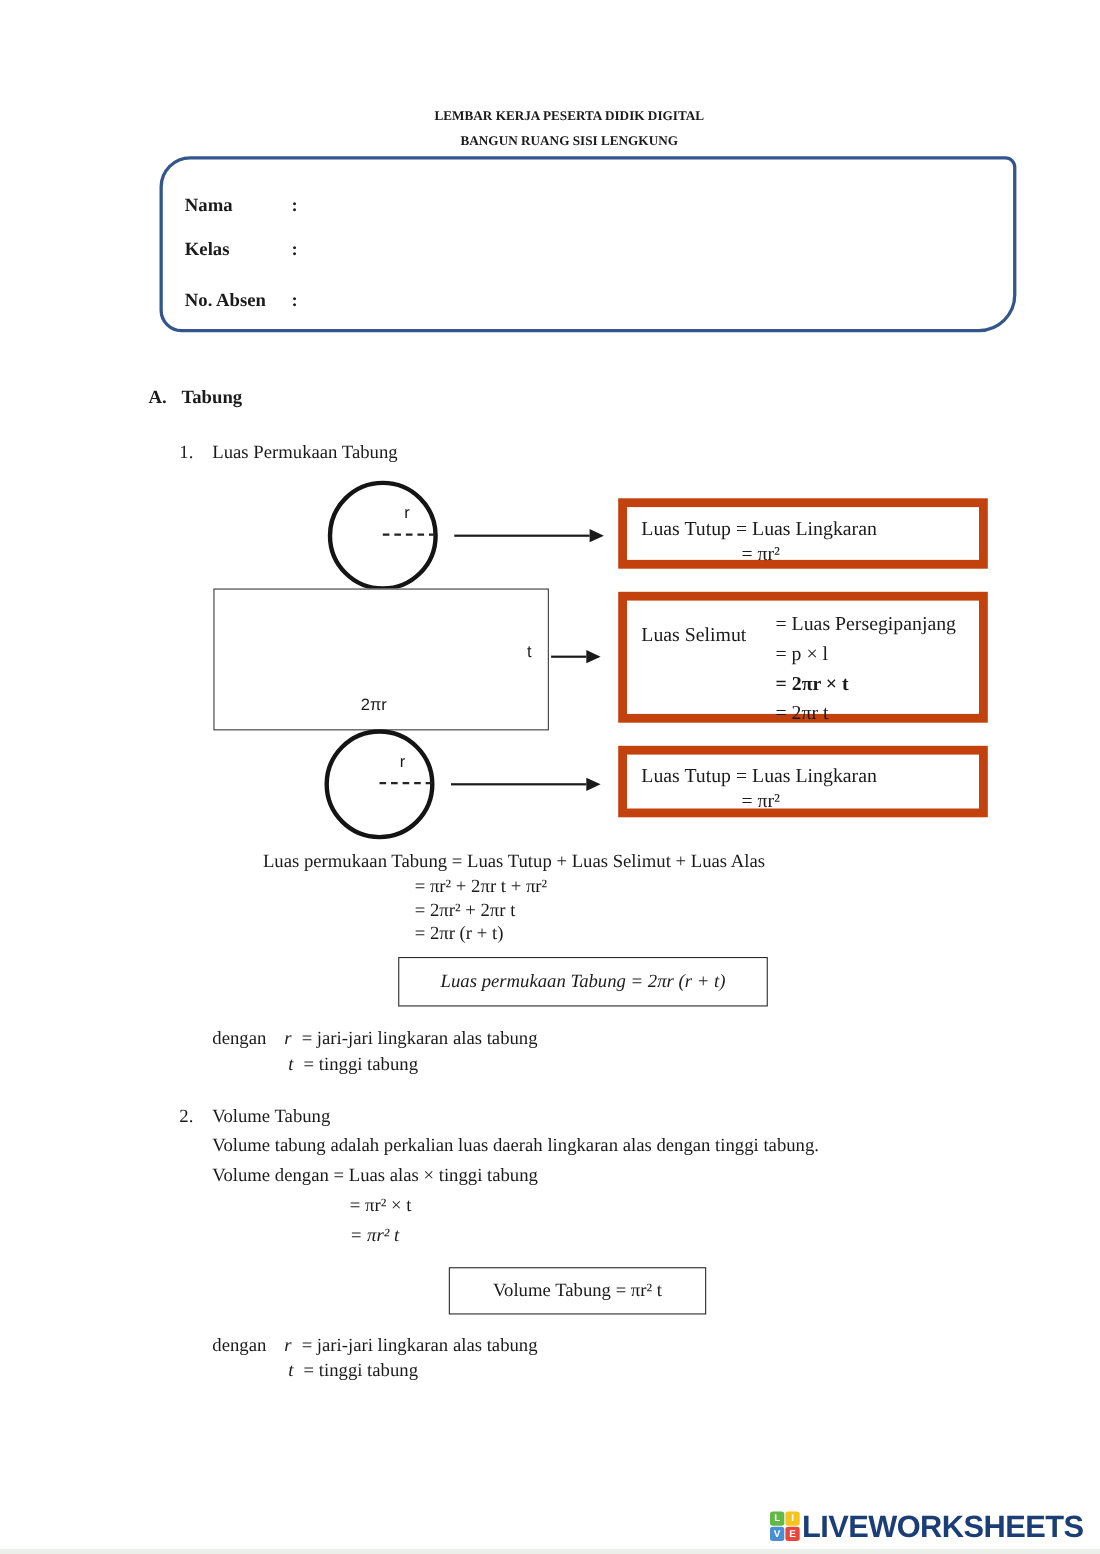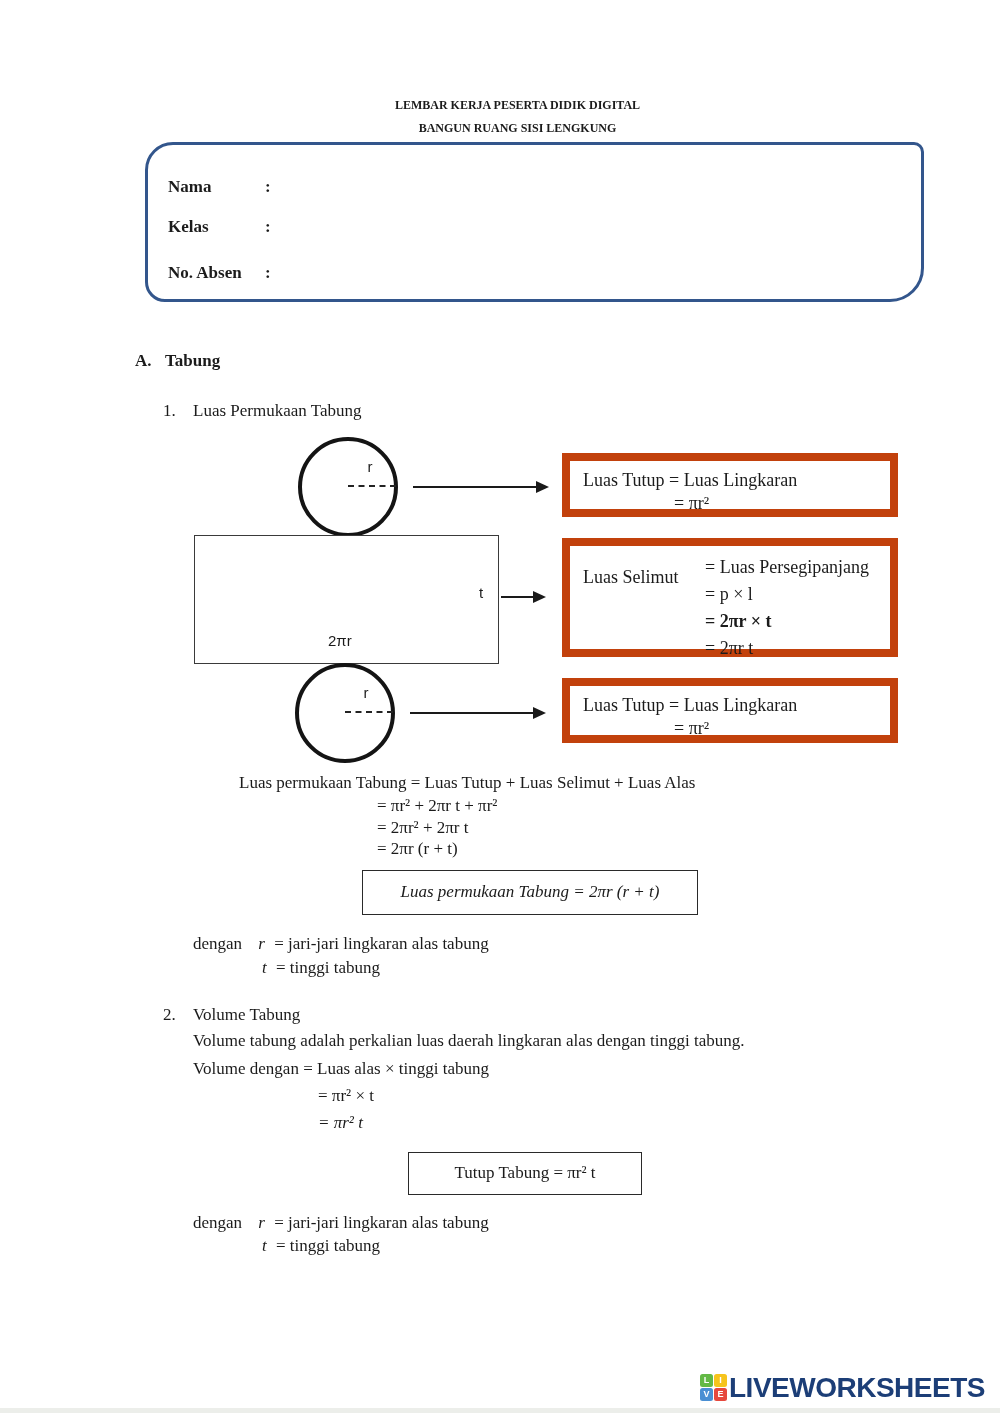--- a/index.html
+++ b/index.html
@@ -162,21 +162,21 @@
     <span style="margin-left:5px;">= tinggi tabung</span>
   </div>
 
   <div class="abs body-line" style="left:163px; top:1004px;">2.</div>
   <div class="abs body-line" style="left:193px; top:1004px;">Volume Tabung</div>
   <div class="abs body-line" style="left:193px; top:1030px;">Volume tabung adalah perkalian luas daerah lingkaran alas dengan tinggi tabung.</div>
   <div class="abs body-line" style="left:193px; top:1058px;">Volume dengan = Luas alas × tinggi tabung</div>
   <div class="abs body-line" style="left:318px; top:1085px;">= πr² × t</div>
   <div class="abs body-line" style="left:318px; top:1112px;font-style:italic;">= πr² t</div>
 
-  <div class="abs outline-box vbox">Tutup Tabung =  πr² t</div>
+  <div class="abs outline-box vbox">Volume Tabung =  πr² t</div>
 
   <div class="abs body-line" style="left:193px; top:1212px;">
     <span>dengan</span>
     <span class="var" style="margin-left:12px;">r</span>
     <span style="margin-left:5px;">= jari-jari lingkaran alas tabung</span>
   </div>
   <div class="abs body-line" style="left:262px; top:1235px;">
     <span class="var">t</span>
     <span style="margin-left:5px;">= tinggi tabung</span>
   </div>

